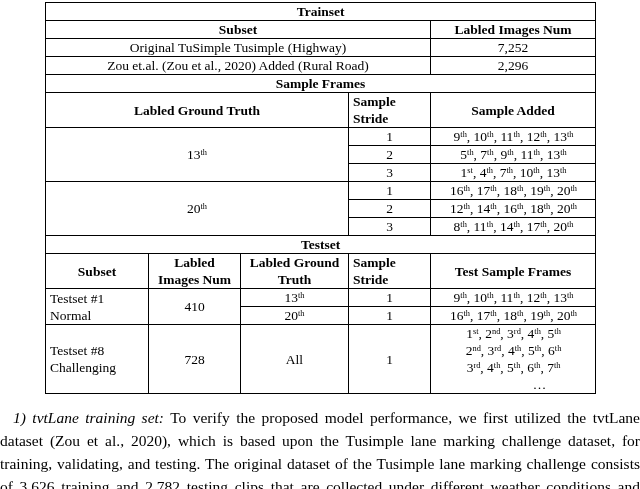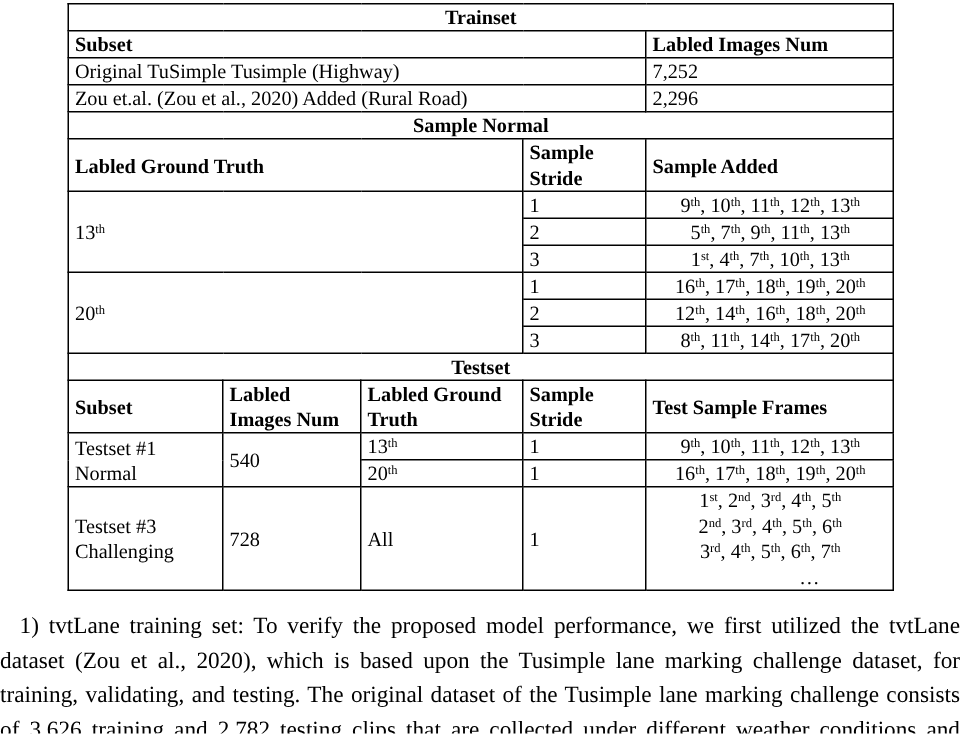--- a/index.html
+++ b/index.html
@@ -12,39 +12,39 @@
   .page { position: relative; width: 640px; height: 428px; background: #fff; }
 
   table.data-table {
     position: absolute; left: 45px; top: 2px; width: 550px;
     border-collapse: collapse; table-layout: fixed;
     font-size: 13.5px; line-height: 17px;
   }
   td {
     border: 1px solid #000;
     padding: 0 4px;
-    text-align: left;
+    text-align: center;
     vertical-align: middle;
     height: 18px;
     overflow: hidden;
   }
   .bold { font-weight: bold; }
   .section-title { font-weight: bold; text-align: center; }
   .left { text-align: left; margin-top: 40px; }
   .frames { text-align: center; padding-left: 5px; }
   .dots-line { padding-left: 52px; }
   sup { font-size: 62%; line-height: 0; vertical-align: baseline; position: relative; top: -0.45em; }
 
   .paragraph {
     position: absolute; left: 0; top: 406px; width: 640px;
     font-size: 15.5px; line-height: 23px;
     text-align: justify;
     text-indent: 13px;
   }
-  .paragraph .lead { }
+  .paragraph .lead { font-style: italic; }
 </style>
 </head>
 <body>
 
 <div class="page">
 
   <table class="data-table">
     <colgroup>
       <col style="width:103px">
       <col style="width:92px">
@@ -64,21 +64,21 @@
       <tr>
         <td colspan="4">Original TuSimple Tusimple (Highway)</td>
         <td>7,252</td>
       </tr>
       <tr>
         <td colspan="4">Zou et.al. (Zou et al., 2020) Added (Rural Road)</td>
         <td>2,296</td>
       </tr>
 
       <tr>
-        <td colspan="5" class="section-title">Sample Normal</td>
+        <td colspan="5" class="section-title">Sample Frames</td>
       </tr>
       <tr>
         <td colspan="3" class="bold">Labled Ground Truth</td>
         <td class="bold left">Sample Stride</td>
         <td class="bold">Sample Added</td>
       </tr>
       <tr>
         <td colspan="3" rowspan="3">13<sup>th</sup></td>
         <td>1</td>
         <td class="frames">9<sup>th</sup>, 10<sup>th</sup>, 11<sup>th</sup>, 12<sup>th</sup>, 13<sup>th</sup></td>
@@ -113,33 +113,33 @@
         <td class="bold">Labled Images Num</td>
         <td class="bold">Labled Ground Truth</td>
         <td class="bold left">Sample Stride</td>
         <td class="bold">Test Sample Frames</td>
       </tr>
       <tr>
         <td rowspan="2" class="left">
           <div>Testset #1</div>
           <div>Normal</div>
         </td>
-        <td rowspan="2">540</td>
+        <td rowspan="2">410</td>
         <td>13<sup>th</sup></td>
         <td>1</td>
         <td class="frames">9<sup>th</sup>, 10<sup>th</sup>, 11<sup>th</sup>, 12<sup>th</sup>, 13<sup>th</sup></td>
       </tr>
       <tr>
         <td>20<sup>th</sup></td>
         <td>1</td>
         <td class="frames">16<sup>th</sup>, 17<sup>th</sup>, 18<sup>th</sup>, 19<sup>th</sup>, 20<sup>th</sup></td>
       </tr>
       <tr>
         <td class="left">
-          <div>Testset #3</div>
+          <div>Testset #8</div>
           <div>Challenging</div>
         </td>
         <td>728</td>
         <td>All</td>
         <td>1</td>
         <td class="frames">
           <div>1<sup>st</sup>, 2<sup>nd</sup>, 3<sup>rd</sup>, 4<sup>th</sup>, 5<sup>th</sup></div>
           <div>2<sup>nd</sup>, 3<sup>rd</sup>, 4<sup>th</sup>, 5<sup>th</sup>, 6<sup>th</sup></div>
           <div>3<sup>rd</sup>, 4<sup>th</sup>, 5<sup>th</sup>, 6<sup>th</sup>, 7<sup>th</sup></div>
           <div class="dots-line">…</div>

